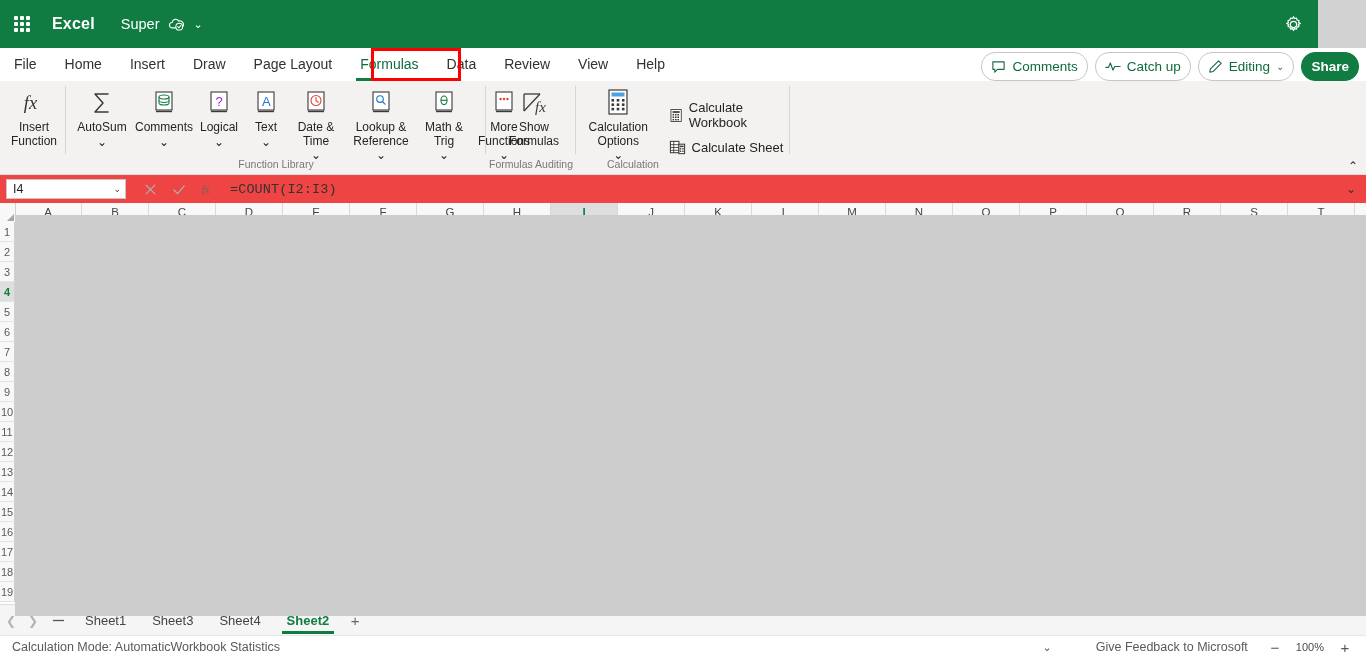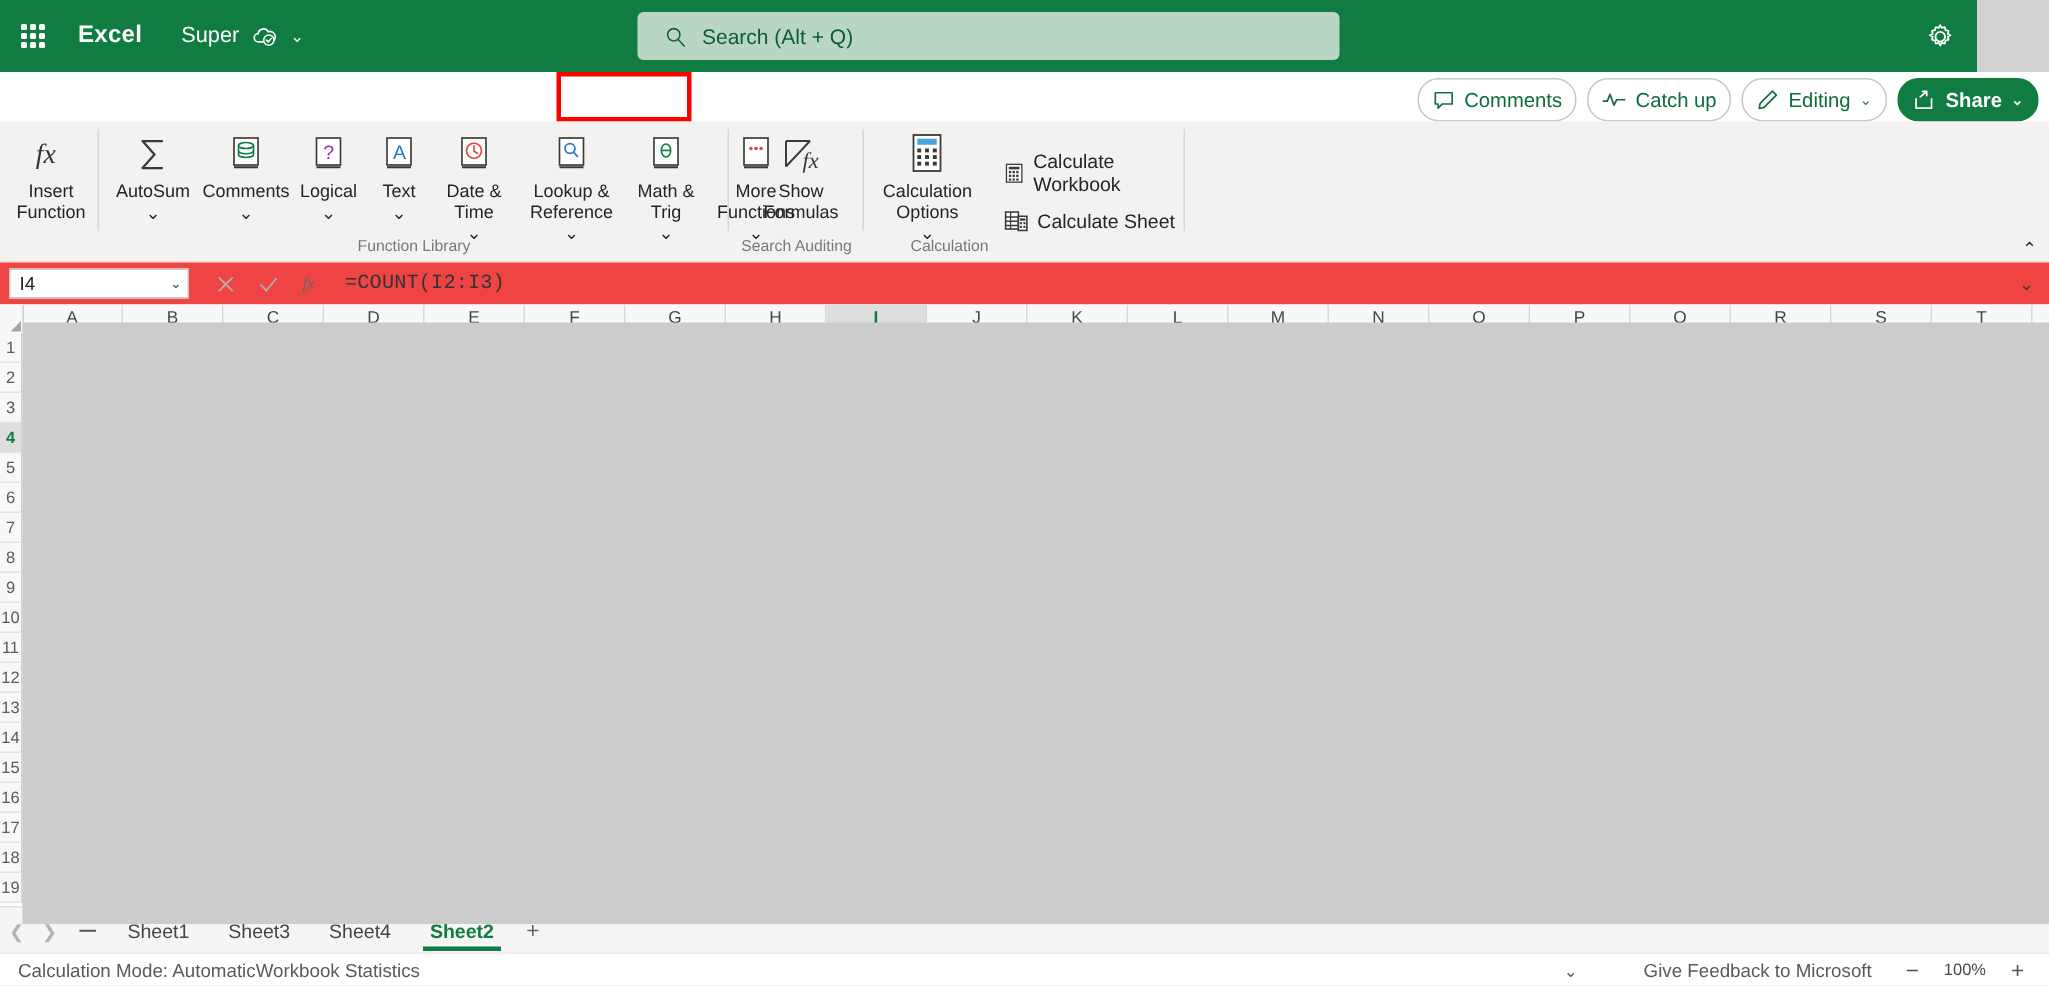--- a/index.html
+++ b/index.html
@@ -33,21 +33,21 @@
   .tabstrip{position:absolute;left:0;top:48px;width:1366px;height:33px;background:#fff;}
   .tabs{position:absolute;left:0;top:0;display:flex;align-items:center;height:33px;}
   .tab{font-size:14px;color:#323130;padding:0 14px;height:33px;line-height:33px;cursor:pointer;position:relative;white-space:nowrap;}
   .tab.active{color:#0f6b3c;font-weight:normal;}
   .tab.active:after{content:"";position:absolute;left:10px;right:10px;bottom:0;height:3px;background:#107c41;}
   .tab-hl{position:absolute;left:371px;top:48px;width:90px;height:33px;border:3px solid #ff0000;box-sizing:border-box;pointer-events:none;}
 
   .tab-right{position:absolute;right:7px;top:52px;display:flex;align-items:center;gap:7px;}
   .tbtn{height:27px;border:1px solid #c6c6c6;background:#fff;border-radius:14px;display:flex;align-items:center;gap:6px;padding:0 9px;font-size:13.5px;color:#1b6b45;cursor:pointer;white-space:nowrap;}
   .tbtn .lbl{color:#0f6b3c;}
-  .tbtn.share{background:#107c41;border-color:#107c41;color:#fff;font-weight:bold;}
+  .tbtn.share{background:#107c41;border-color:#107c41;color:#fff;font-weight:bold;flex-direction:column;}
   .tbtn.share .lbl{color:#fff;}
   .cv{font-size:10px;opacity:.9;}
 
   
   .ribbon{position:absolute;left:0;top:81px;width:1366px;height:93px;background:#f3f2f1;border-bottom:1px solid #e1dfdd;}
   .rgroup{position:absolute;top:0;height:93px;}
   .rgroup .gsep{position:absolute;right:0;top:5px;bottom:20px;width:1px;background:#d8d6d4;}
   .glabel{position:absolute;bottom:4px;width:100%;text-align:center;font-size:10.5px;color:#7a7876;}
   .items{position:absolute;top:3px;left:0;display:flex;align-items:flex-start;height:72px;}
   .ritem{display:flex;flex-direction:column;align-items:center;justify-content:flex-start;cursor:pointer;padding:2px 3px;min-width:34px;}
@@ -122,37 +122,42 @@
       <svg width="17" height="17" viewBox="0 0 20 20">
           <path d="M5 14a3.2 3.2 0 0 1-.2-6.4A4.2 4.2 0 0 1 12.6 6 3.3 3.3 0 0 1 15.4 14z" fill="none" stroke="#ffffff" stroke-width="1.3"></path>
           <circle cx="13.2" cy="12.6" r="4" fill="#107c41" stroke="#fff" stroke-width="1.2"></circle>
           <path d="M11.4 12.6l1.3 1.3 2.4-2.5" fill="none" stroke="#fff" stroke-width="1.3" stroke-linecap="round"></path>
         </svg>
     </div>
     <div class="chev-white">⌄</div>
   </div>
   <div class="corner-gray"></div>
 
-  <div class="searchwrap">
-    <span class="search-ico">
-      <svg width="15" height="15" viewBox="0 0 16 16">
-          <circle cx="6.6" cy="6.6" r="4.4" fill="none" stroke="#15603a" stroke-width="1.15"></circle>
-          <line x1="9.9" y1="10.1" x2="14" y2="14.6" stroke="#15603a" stroke-width="1.15" stroke-linecap="round"></line>
-        </svg>
-    </span>
-    <span class="search-ph">Search (Alt + Q)</span>
-  </div>
 
   <div class="gear">
     <svg width="19" height="19" viewBox="0 0 20 20">
         <path d="M10 6.6A3.4 3.4 0 1 0 10 13.4 3.4 3.4 0 1 0 10 6.6z" fill="none" stroke="#fff" stroke-width="1.35"></path>
         <path d="M10 1.8l1 1.9 2.1-.5.6 2.1 2.1.6-.5 2.1 1.9 1-1.9 1 .5 2.1-2.1.6-.6 2.1-2.1-.5-1 1.9-1-1.9-2.1.5-.6-2.1-2.1-.6.5-2.1-1.9-1 1.9-1-.5-2.1 2.1-.6.6-2.1 2.1.5z" fill="none" stroke="#fff" stroke-width="1.25" stroke-linejoin="round"></path>
       </svg>
   </div>
 
+  <div class="tabstrip">
+    <div class="tabs">
+      <div class="tab">File</div>
+      <div class="tab">Home</div>
+      <div class="tab">Insert</div>
+      <div class="tab">Draw</div>
+      <div class="tab">Page Layout</div>
+      <div class="tab active">Formulas</div>
+      <div class="tab">Data</div>
+      <div class="tab">Review</div>
+      <div class="tab">View</div>
+      <div class="tab">Help</div>
+    </div>
+  </div>
   <div class="tab-hl"></div>
 
   <div class="tab-right">
     <div class="tbtn">
       <svg width="15" height="15" viewBox="0 0 16 16">
           <path d="M2 3h12v8H7l-3 3v-3H2z" fill="none" stroke="#1b6b45" stroke-width="1.2" stroke-linejoin="round"></path>
         </svg>
       <span class="lbl">Comments</span>
     </div>
     <div class="tbtn">
@@ -308,21 +313,21 @@
             <svg width="32" height="28" viewBox="0 0 32 28">
                 <line x1="6" y1="22" x2="22" y2="5" stroke="#3b3a39" stroke-width="1.3"></line>
                 <line x1="6" y1="22" x2="6" y2="5" stroke="#3b3a39" stroke-width="1.3"></line>
                 <line x1="6" y1="5" x2="22" y2="5" stroke="#3b3a39" stroke-width="1.3"></line>
                 <text x="17" y="23" font-family="Liberation Serif,serif" font-style="italic" font-size="15" fill="#3b3a39">fx</text>
               </svg>
           </div>
           <div class="rtext" style="max-width:72px;">Show Formulas</div>
         </div>
       </div>
-      <div class="glabel" style="left:0;">Search Auditing</div>
+      <div class="glabel" style="left:0;">Formulas Auditing</div>
       <div class="gsep"></div>
     </div>
 
     <div class="rgroup" style="left:576px;width:214px;">
       <div class="items" style="left:6px;">
         <div class="ritem" style="width:78px;">
           <div class="ricon">
             <svg width="28" height="30" viewBox="0 0 28 30">
                 <rect x="5" y="2" width="18" height="24" fill="#fff" stroke="#3b3a39" stroke-width="1.2"></rect>
                 <rect x="7.5" y="4.5" width="13" height="4" fill="#4aa3e0"></rect>

